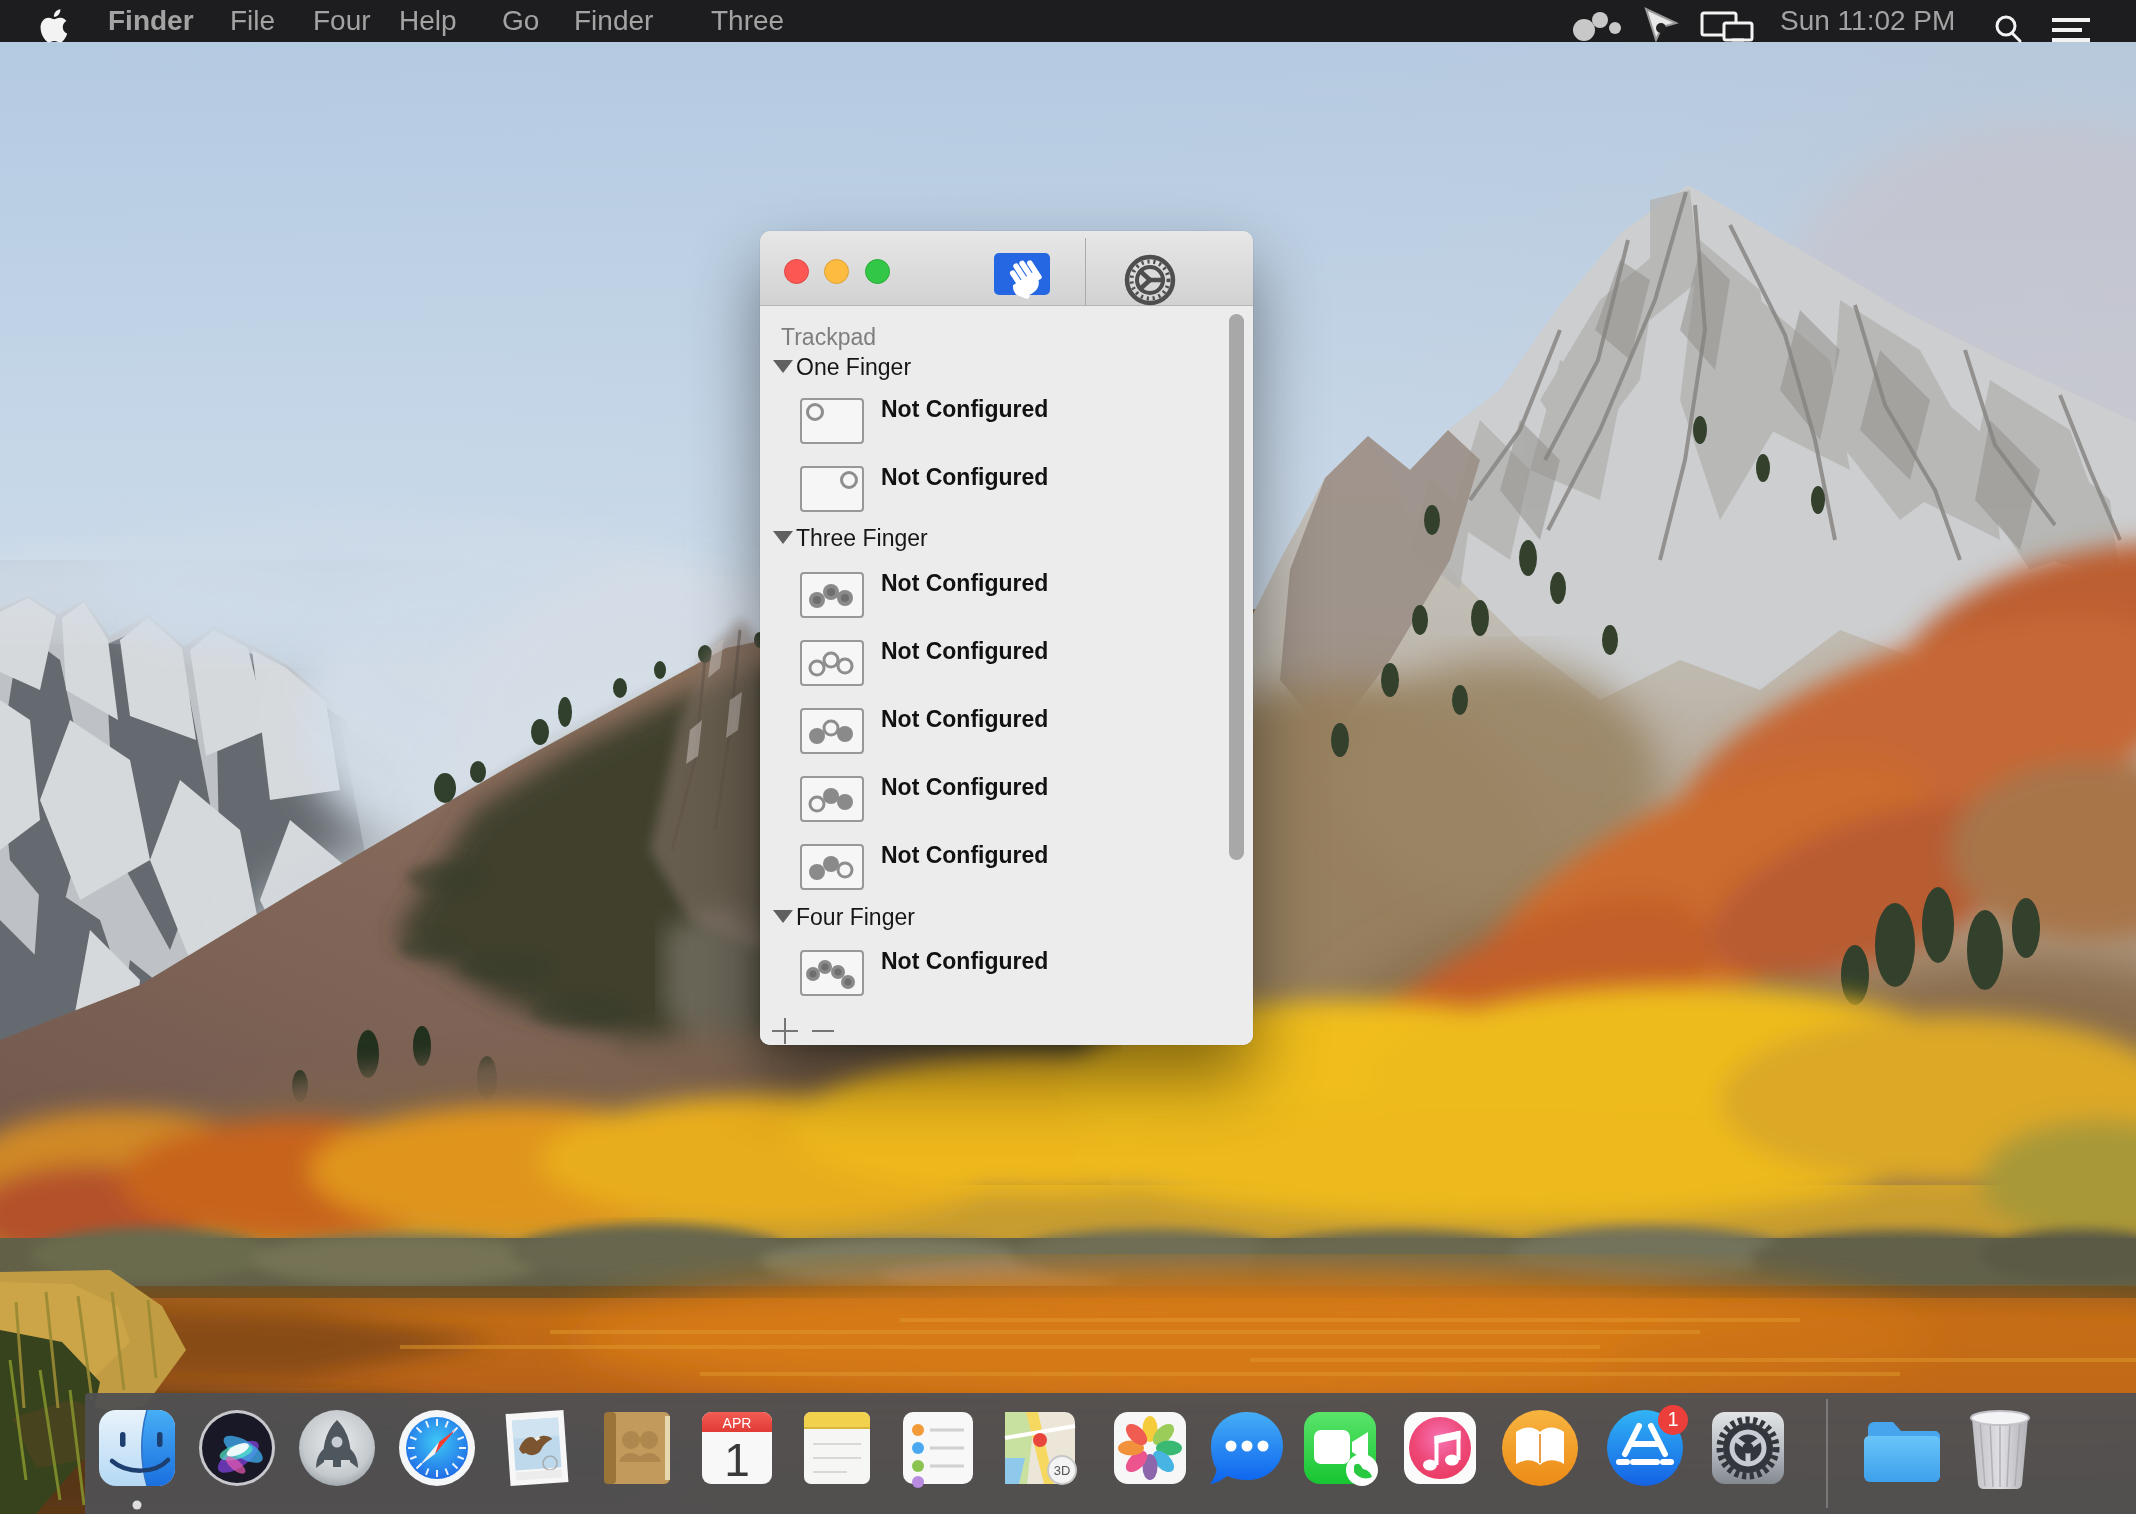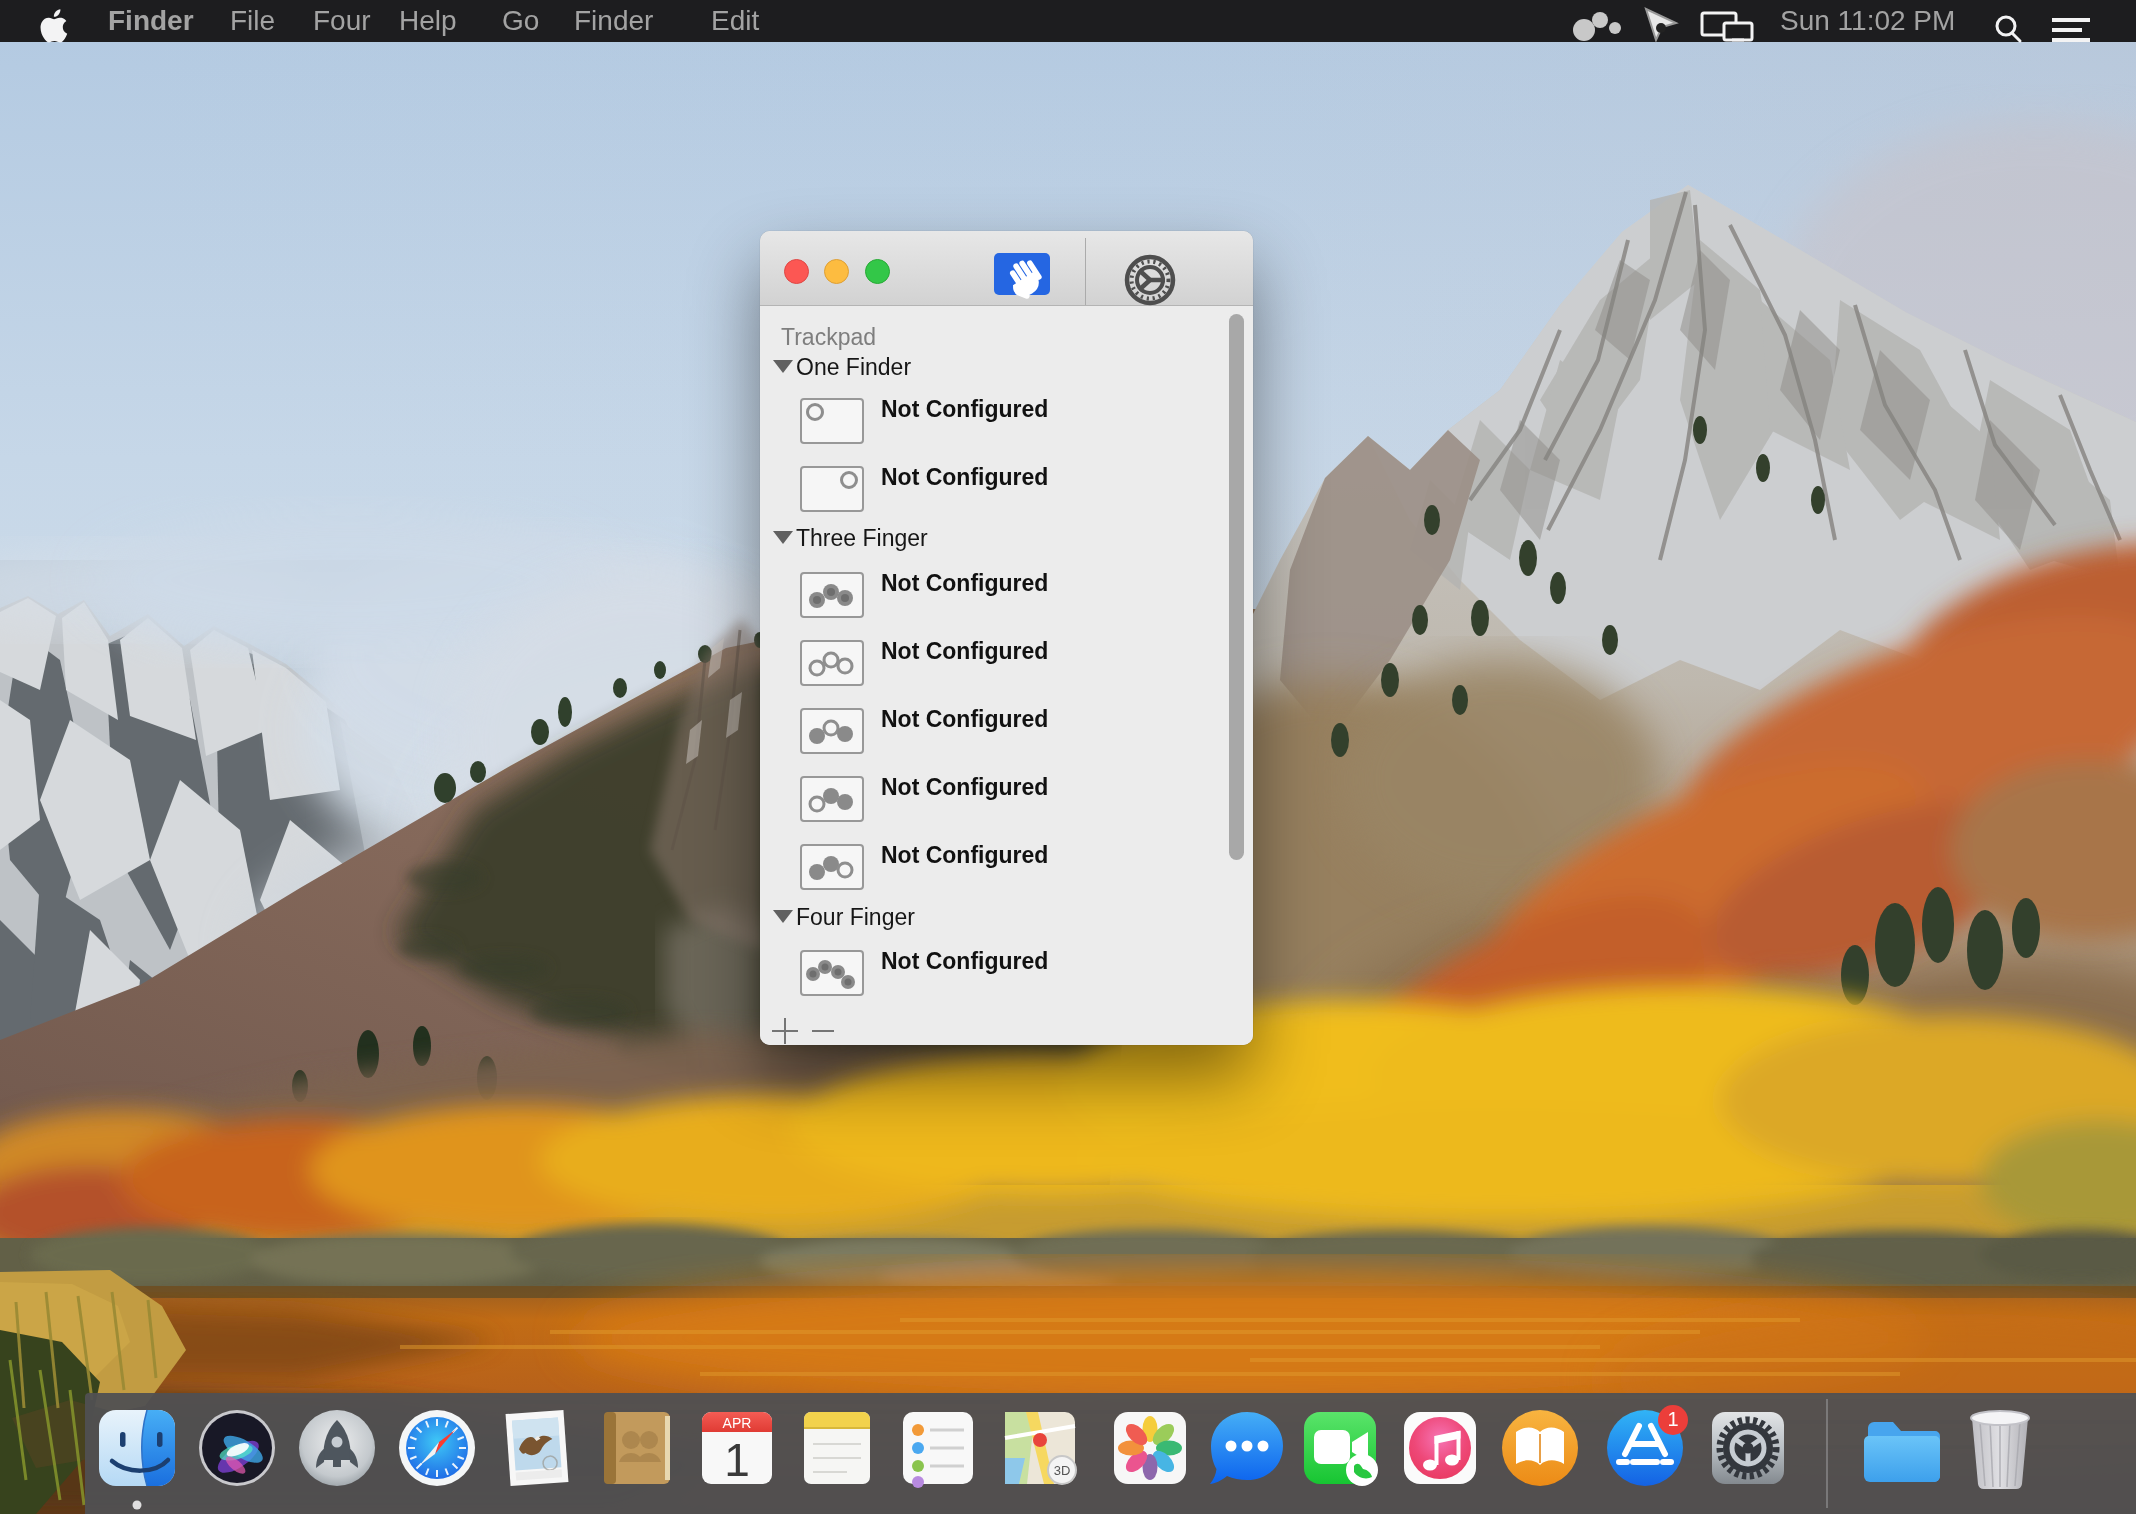--- a/index.html
+++ b/index.html
@@ -327,21 +327,21 @@
   <svg class="mi" style="left:40px;top:5px" width="32" height="34" viewBox="0 0 32 34">
     <path fill="#f3f3f4" d="M22.8,18.1c0-4.1,3.4-6.1,3.5-6.2c-1.9-2.8-4.9-3.2-6-3.2c-2.5-0.3-5,1.5-6.2,1.5 c-1.3,0-3.3-1.5-5.4-1.4c-2.8,0-5.3,1.6-6.8,4.1c-2.9,5-0.7,12.4,2.1,16.4c1.4,2,3,4.2,5.1,4.1c2.1-0.1,2.9-1.3,5.4-1.3 c2.5,0,3.2,1.3,5.4,1.3c2.2,0,3.6-2,5-4c1.6-2.3,2.2-4.5,2.3-4.6C27.1,24.7,22.8,23.1,22.8,18.1z"></path>
     <path fill="#f3f3f4" d="M18.7,5.4c1.1-1.4,1.9-3.3,1.7-5.2c-1.6,0.1-3.6,1.1-4.8,2.5c-1,1.2-2,3.2-1.7,5C15.7,7.8,17.5,6.8,18.7,5.4z"></path>
   </svg>
   <div class="mi" style="left:108px;font-weight:bold;">Finder</div>
   <div class="mi" style="left:230px;">File</div>
   <div class="mi" style="left:313px;">Four</div>
   <div class="mi" style="left:399px;">Help</div>
   <div class="mi" style="left:502px;">Go</div>
   <div class="mi" style="left:574px;">Finder</div>
-  <div class="mi" style="left:711px;">Edit</div>
+  <div class="mi" style="left:711px;">Three</div>
   <svg class="mi" style="left:1570px;top:6px" width="62" height="30" viewBox="0 0 62 30">
     <circle cx="14" cy="18" r="11" fill="#c8c8c8"></circle>
     <circle cx="30" cy="8" r="8" fill="#c8c8c8"></circle>
     <circle cx="45" cy="16" r="6" fill="#c8c8c8"></circle>
   </svg>
   <svg class="mi" style="left:1642px;top:4px" width="40" height="36" viewBox="0 0 40 36">
     <path d="M4,2 L34,16 L20,20 L14,33 Z" fill="#e8e8e8" stroke="#999" stroke-width="2"></path>
     <circle cx="19" cy="21" r="5" fill="#222"></circle>
   </svg>
   <svg class="mi" style="left:1700px;top:6px" width="56" height="32" viewBox="0 0 56 32">
@@ -389,21 +389,21 @@
       <g stroke="#4e4e4e" stroke-width="4.5">
         <line x1="26" y1="26" x2="41" y2="26"></line>
         <line x1="26" y1="26" x2="15" y2="16"></line>
         <line x1="26" y1="26" x2="15" y2="36"></line>
       </g>
     </svg>
   </div>
   <div id="content">
     <div class="hdr" style="left:21px;top:18px;color:#7e7e7e;">Trackpad</div>
     <div class="tri" style="left:13px;top:54px;"></div>
-    <div class="hdr" style="left:36px;top:48px;">One Finder</div>
+    <div class="hdr" style="left:36px;top:48px;">One Finger</div>
 
     <div class="tpad" style="top:92px;">
           <div style="position:absolute;left:4px;top:3px;width:12px;height:12px;border:3px solid #8e8e8e;border-radius:50%;"></div>
         </div>
     <div class="ncfg" style="top:90px;">Not Configured</div>
     <div class="tpad" style="top:160px;">
           <div style="position:absolute;right:4px;top:3px;width:12px;height:12px;border:3px solid #8e8e8e;border-radius:50%;"></div>
         </div>
     <div class="ncfg" style="top:158px;">Not Configured</div>
 

